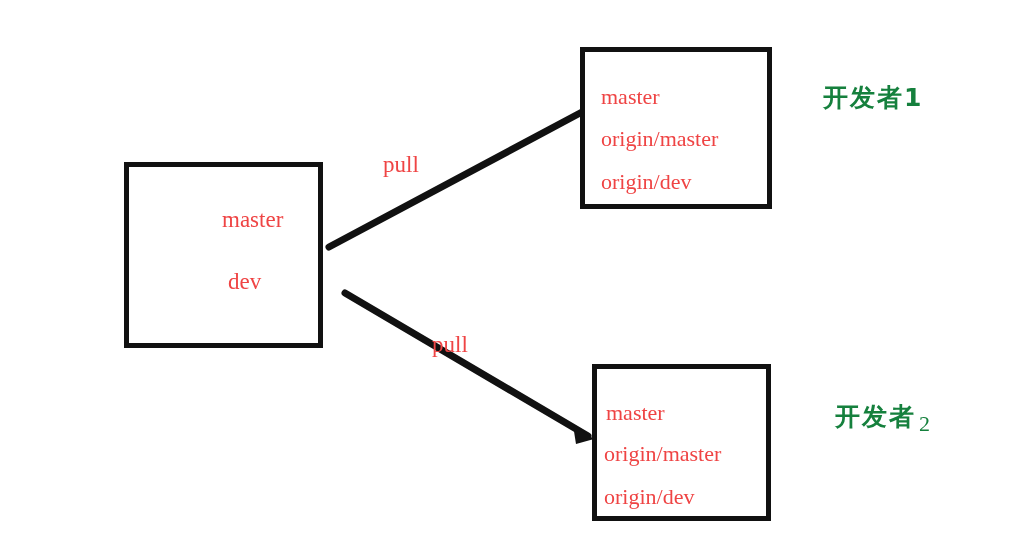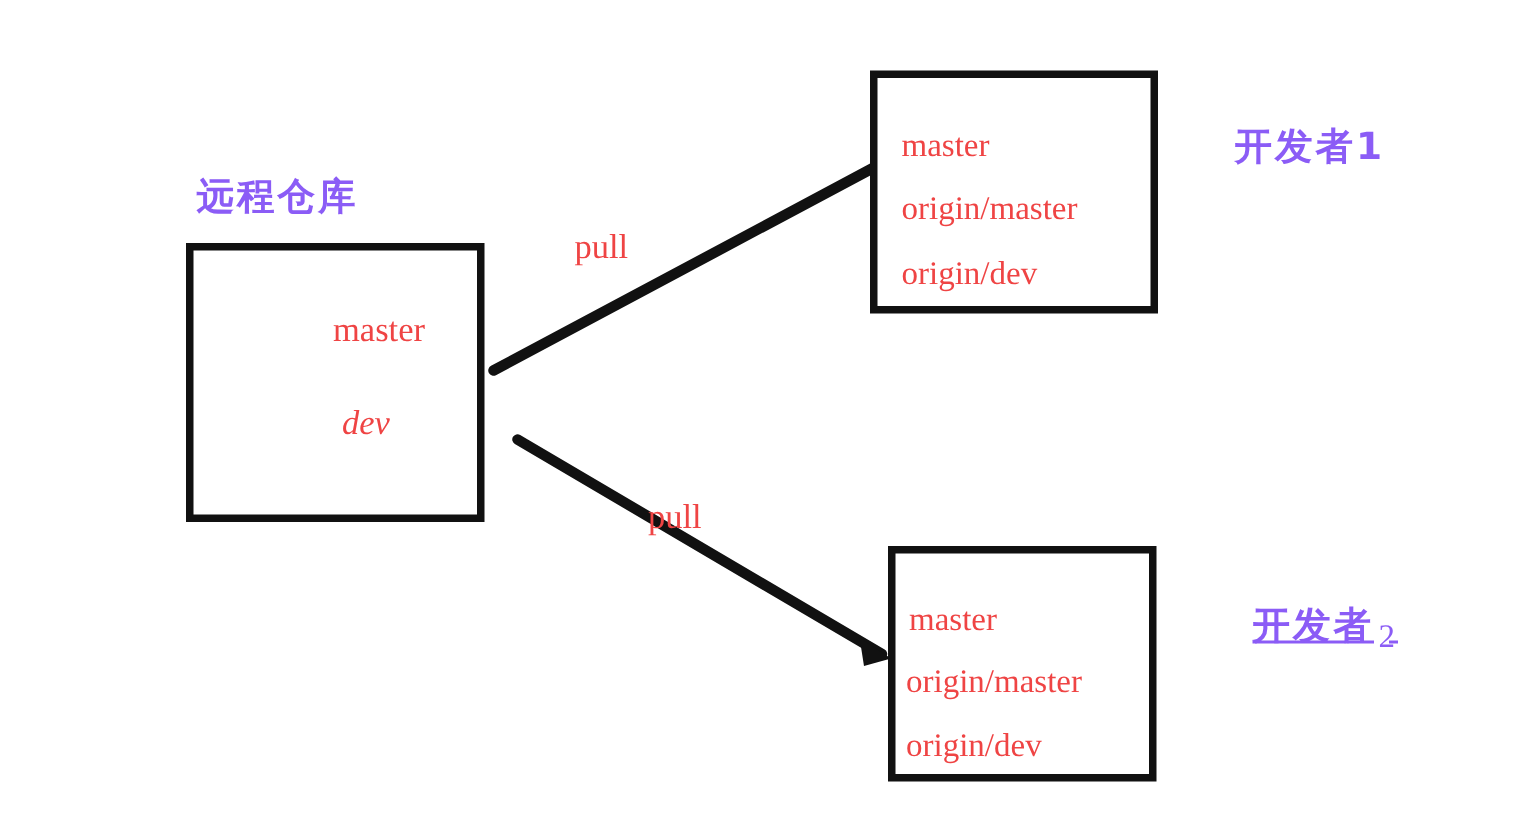--- a/index.html
+++ b/index.html
@@ -51,40 +51,39 @@
     white-space: nowrap;
     color: #ef4444;
     line-height: 1;
   }
   .serif {
     font-family: "Liberation Serif", "DejaVu Serif", serif;
   }
   .cjk {
     font-family: "DejaVu Sans", "Liberation Sans", sans-serif;
     font-weight: 700;
-    color: #8b5cf6;
+    color: #15803d;
     letter-spacing: 2px;
   }
   
   #repo-title {
     left: 131px;
     top: 118px;
     font-size: 25px;
   }
   
   #repo-master {
     left: 222px;
     top: 208px;
     font-size: 23px;
   }
   #repo-dev {
     left: 228px;
     top: 270px;
     font-size: 23px;
-    font-style: italic;
   }
   
   #dev1-l1 { left: 601px; top: 86px;  font-size: 22px; }
   #dev1-l2 { left: 601px; top: 128px; font-size: 22px; }
   #dev1-l3 { left: 601px; top: 171px; font-size: 22px; }
   
   #dev2-l1 { left: 606px; top: 402px; font-size: 22px; }
   #dev2-l2 { left: 604px; top: 443px; font-size: 22px; }
   #dev2-l3 { left: 604px; top: 486px; font-size: 22px; }
   
@@ -102,21 +101,20 @@
   
   #dev1-caption {
     left: 823px;
     top: 85px;
     font-size: 25px;
   }
   #dev2-caption {
     left: 835px;
     top: 404px;
     font-size: 25px;
-    text-decoration: underline;
   }
   #dev2-caption .sub {
     font-size: 22px;
     position: relative;
     top: 6px;
     left: 3px;
     font-family: "Liberation Serif", "DejaVu Serif", serif;
     font-weight: 400;
   }
   #dev1-caption .num {
@@ -136,21 +134,20 @@
     <line x1="345" y1="293" x2="588" y2="436" stroke="#111111" stroke-width="7" stroke-linecap="round"></line>
 
     <polygon points="594,439 573,425 576,444" fill="#111111"></polygon>
 
     <polyline points="682,83 692,106 700,113 712,96 726,81 733,76" fill="none" stroke="#111111" stroke-width="4" stroke-linecap="round" stroke-linejoin="round"></polyline>
 
     <polyline points="690,396 702,420 710,428 722,409 737,392 745,387" fill="none" stroke="#111111" stroke-width="4" stroke-linecap="round" stroke-linejoin="round"></polyline>
   </svg>
 
   <div class="node-box" id="repo-box"></div>
-  <div class="lbl cjk" id="repo-title">远程仓库</div>
   <div class="lbl serif" id="repo-master">master</div>
   <div class="lbl serif" id="repo-dev">dev</div>
 
   <div class="node-box" id="dev1-box"></div>
   <div class="lbl serif" id="dev1-l1">master</div>
   <div class="lbl serif" id="dev1-l2">origin/master</div>
   <div class="lbl serif" id="dev1-l3">origin/dev</div>
   <div class="lbl cjk" id="dev1-caption">
     <span>开发者</span><span class="num">1</span>
   </div>

